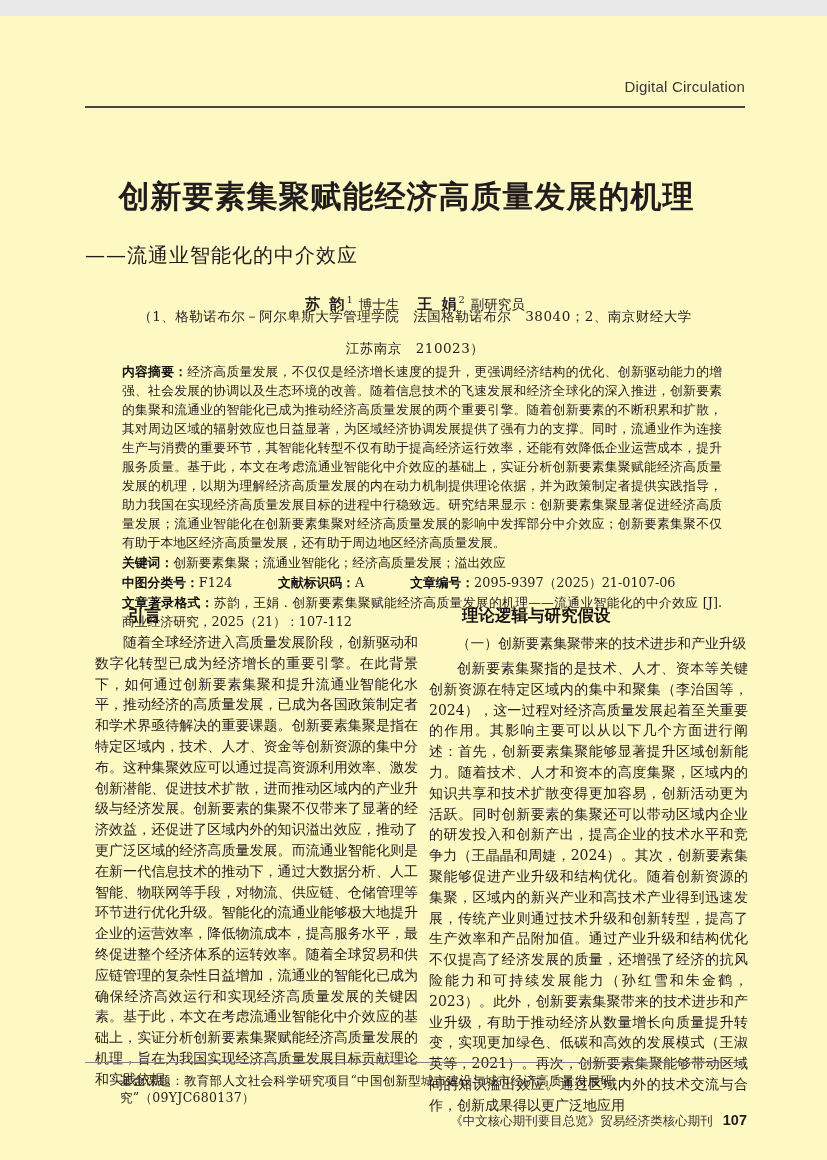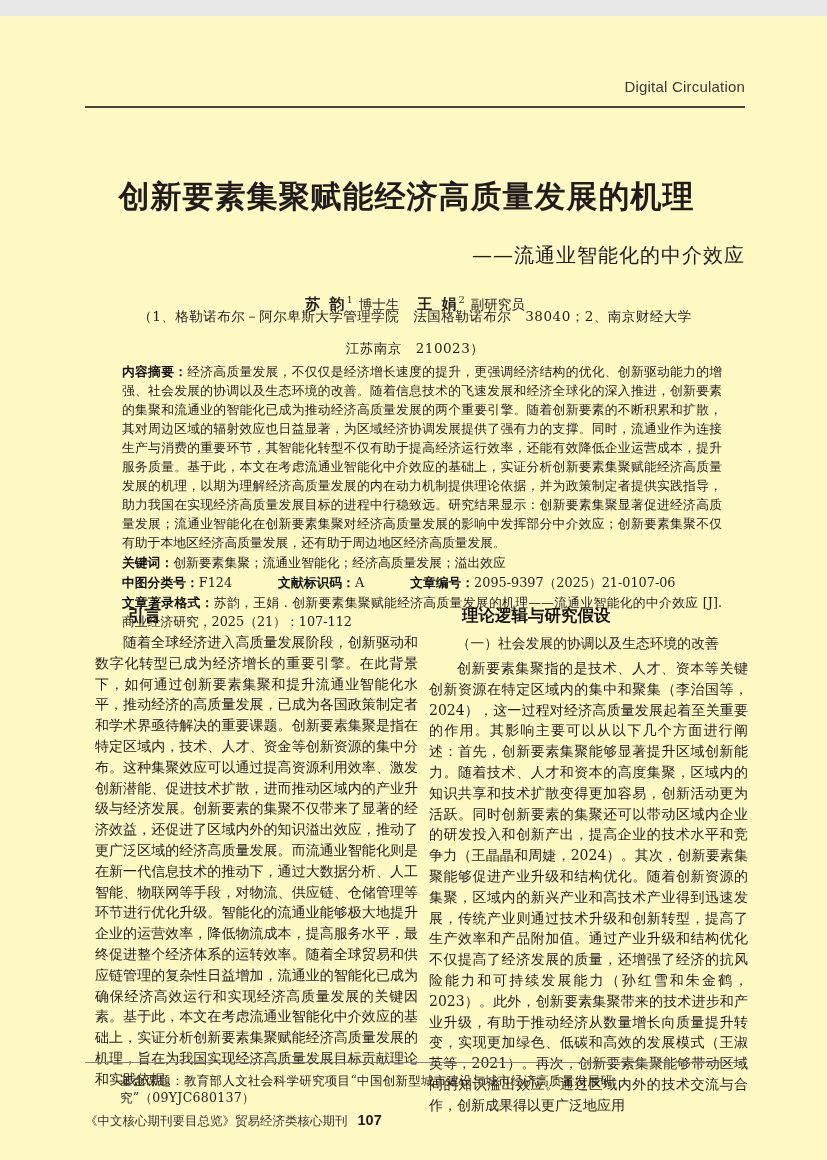--- a/index.html
+++ b/index.html
@@ -25,21 +25,21 @@
   }
 
   .article-title {
     position: absolute; top: 160px; left: 68px; right: 82px;
     text-align: center;
     font-size: 31px; font-weight: 900; color: #211c1d;
     letter-spacing: 1px;
   }
   .article-subtitle {
     position: absolute; top: 226px; left: 85px; right: 82px;
-    text-align: right;
+    text-align: left;
     font-size: 20px; color: #211c1d; letter-spacing: 1px;
   }
 
   .author-line {
     position: absolute; top: 278px; left: 85px; right: 82px;
     text-align: center; font-size: 15px; color: #211c1d;
   }
   .author-line .name { font-weight: bold; letter-spacing: 2px; }
   .author-line sup { font-size: 10px; }
   .author-line .role { margin-left: 6px; margin-right: 18px; font-size: 13.5px; }
@@ -80,21 +80,21 @@
     position: absolute; top: 1046px; left: 85px; right: 82px;
     border-top: 1.5px solid #857e80;
   }
   .footnote {
     position: absolute; top: 1057px; left: 120px; right: 90px;
     font-size: 12.5px; color: #211c1d; letter-spacing: .3px;
   }
 
   .page-footer {
     position: absolute; top: 1096px; left: 85px; right: 80px;
-    color: #373032;
+    text-align: right; color: #373032;
     font-family: "Liberation Sans", "DejaVu Sans", sans-serif;
     font-size: 12.5px;
   }
   .page-footer .pageno { font-weight: bold; font-size: 14.5px; color: #211c1d; margin-left: 10px; }
 </style>
 </head>
 <body>
 
 <div class="page">
 
@@ -122,21 +122,21 @@
     <div class="cit-row"><span class="b-label">文章著录格式：</span><span>苏韵，王娟 . 创新要素集聚赋能经济高质量发展的机理——流通业智能化的中介效应 [J]. 商业经济研究，2025（21）：107-112</span></div>
   </div>
 
   <div class="columns">
     <div class="col col-left">
       <h2 class="col-heading">引言</h2>
       <p class="body-par">随着全球经济进入高质量发展阶段，创新驱动和数字化转型已成为经济增长的重要引擎。在此背景下，如何通过创新要素集聚和提升流通业智能化水平，推动经济的高质量发展，已成为各国政策制定者和学术界亟待解决的重要课题。创新要素集聚是指在特定区域内，技术、人才、资金等创新资源的集中分布。这种集聚效应可以通过提高资源利用效率、激发创新潜能、促进技术扩散，进而推动区域内的产业升级与经济发展。创新要素的集聚不仅带来了显著的经济效益，还促进了区域内外的知识溢出效应，推动了更广泛区域的经济高质量发展。而流通业智能化则是在新一代信息技术的推动下，通过大数据分析、人工智能、物联网等手段，对物流、供应链、仓储管理等环节进行优化升级。智能化的流通业能够极大地提升企业的运营效率，降低物流成本，提高服务水平，最终促进整个经济体系的运转效率。随着全球贸易和供应链管理的复杂性日益增加，流通业的智能化已成为确保经济高效运行和实现经济高质量发展的关键因素。基于此，本文在考虑流通业智能化中介效应的基础上，实证分析创新要素集聚赋能经济高质量发展的机理，旨在为我国实现经济高质量发展目标贡献理论和实践依据。</p>
     </div>
     <div class="col col-right">
       <h2 class="col-heading">理论逻辑与研究假设</h2>
-      <div class="sub-heading">（一）社会发展的协调以及生态环境的改善</div>
+      <div class="sub-heading">（一）创新要素集聚带来的技术进步和产业升级</div>
       <p class="body-par">创新要素集聚指的是技术、人才、资本等关键创新资源在特定区域内的集中和聚集（李治国等，2024），这一过程对经济高质量发展起着至关重要的作用。其影响主要可以从以下几个方面进行阐述：首先，创新要素集聚能够显著提升区域创新能力。随着技术、人才和资本的高度集聚，区域内的知识共享和技术扩散变得更加容易，创新活动更为活跃。同时创新要素的集聚还可以带动区域内企业的研发投入和创新产出，提高企业的技术水平和竞争力（王晶晶和周婕，2024）。其次，创新要素集聚能够促进产业升级和结构优化。随着创新资源的集聚，区域内的新兴产业和高技术产业得到迅速发展，传统产业则通过技术升级和创新转型，提高了生产效率和产品附加值。通过产业升级和结构优化不仅提高了经济发展的质量，还增强了经济的抗风险能力和可持续发展能力（孙红雪和朱金鹤，2023）。此外，创新要素集聚带来的技术进步和产业升级，有助于推动经济从数量增长向质量提升转变，实现更加绿色、低碳和高效的发展模式（王淑英等，2021）。再次，创新要素集聚能够带动区域间的知识溢出效应。通过区域内外的技术交流与合作，创新成果得以更广泛地应用</p>
     </div>
   </div>
 
   <div class="footnote-rule"></div>
   <div class="footnote">
     <span>基金课题：教育部人文社会科学研究项目“中国创新型城市建设与城市经济高质量发展研究”（09YJC680137）</span>
   </div>
 
   <div class="page-footer">

